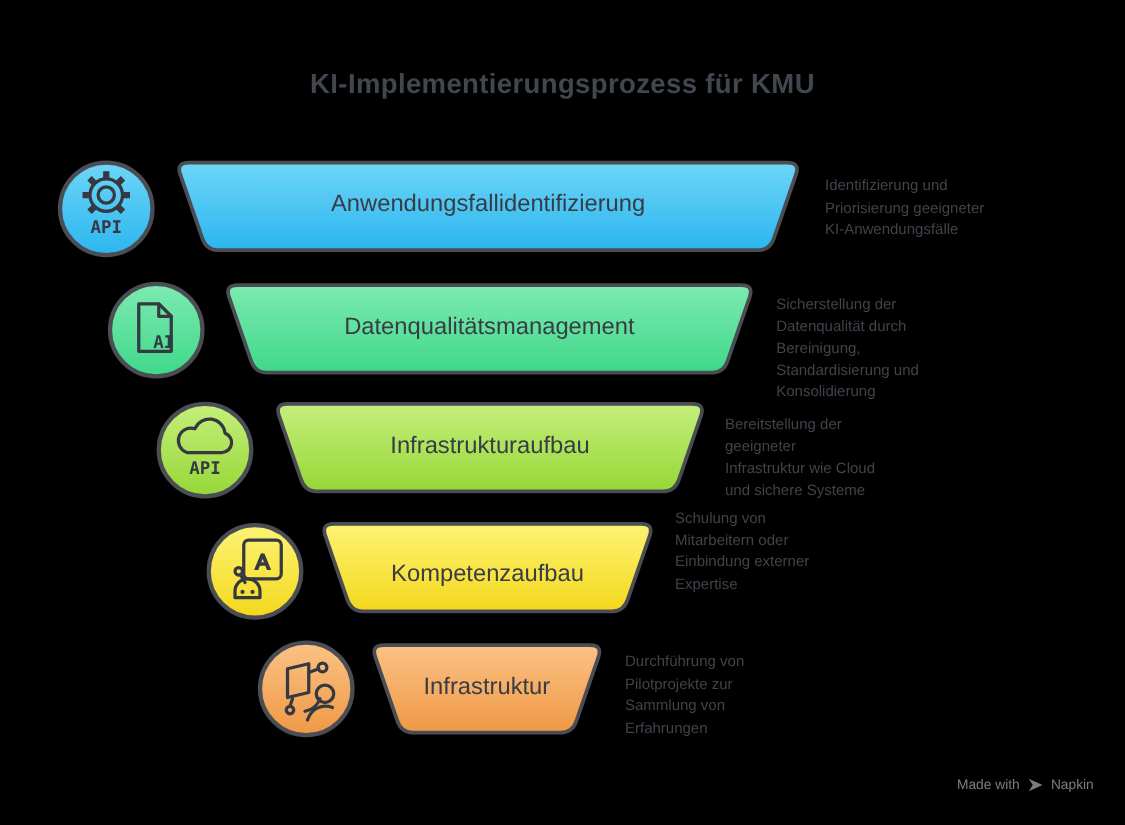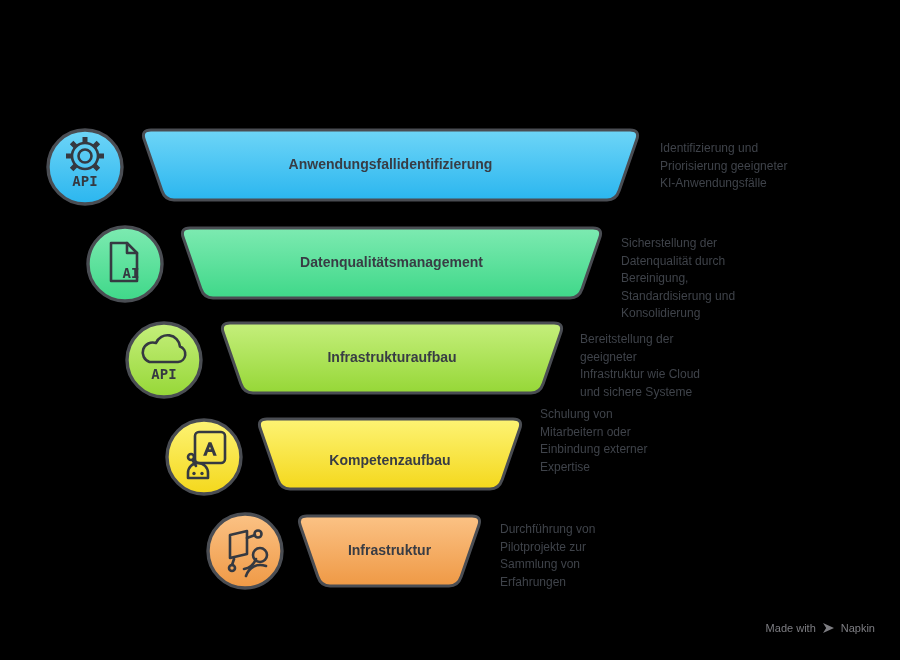--- a/index.html
+++ b/index.html
@@ -12,21 +12,21 @@
     position:absolute;top:54px;left:0;width:900px;text-align:center;
     font-size:22px;font-weight:800;letter-spacing:.3px;
     color:var(--title-color,#42464f);
   }
   .bar-svg{position:absolute;}
   .trap{stroke:var(--outline,#4a4d53);stroke-width:3;}
   .icon-circle{stroke:var(--outline,#4a4d53);stroke-width:3.4;}
   .bar-label{
     position:absolute;display:flex;align-items:center;justify-content:center;
     box-sizing:border-box;padding-bottom:4px;
-    font-size:14px;font-weight:700;color:var(--label-color,#383c44);
+    font-size:19px;font-weight:400;color:var(--label-color,#383c44);
   }
   .desc{
     position:absolute;font-size:12px;line-height:17.5px;
     color:var(--desc-color,#3f434a);white-space:pre-line;
   }
   .glyph{stroke:var(--glyph-color,#353941);fill:none;stroke-width:2.6;stroke-linecap:round;stroke-linejoin:round;}
   .glyph-thick{stroke:var(--glyph-color,#353941);fill:none;stroke-width:5;}
   .glyph-fill{fill:var(--glyph-color,#353941);stroke:none;}
   .icon-text{
     fill:var(--glyph-color,#353941);stroke:none;
@@ -62,20 +62,21 @@
           <stop offset="0" stop-color="#fdf374"></stop>
           <stop offset="1" stop-color="#f4d81c"></stop>
         </linearGradient>
       <linearGradient id="grad4" x1="0" y1="0" x2="0" y2="1">
           <stop offset="0" stop-color="#fbc285"></stop>
           <stop offset="1" stop-color="#ef9945"></stop>
         </linearGradient>
     </defs>
   </svg>
 
+  <div class="title">KI-Implementierungsprozess für KMU</div>
 
   <div>
     <svg class="bar-svg" style="left:43px;top:125px" width="84" height="84">
       <circle class="icon-circle" cx="42" cy="42" r="37" fill="url(#grad0)"></circle>
       <circle class="glyph" cx="42" cy="31" r="13"></circle>
       <circle class="glyph" cx="42" cy="31" r="6.5"></circle>
       <g class="glyph-thick">
         <path d="M55 31 H61 M51.2 40.2 L55.4 44.4 M32.8 40.2 L28.6 44.4 M29 31 H23 M32.8 21.8 L28.6 17.6 M42 18 V12 M51.2 21.8 L55.4 17.6"></path>
       </g>
       <text class="icon-text" x="42" y="61" font-size="14" text-anchor="middle">API</text>

